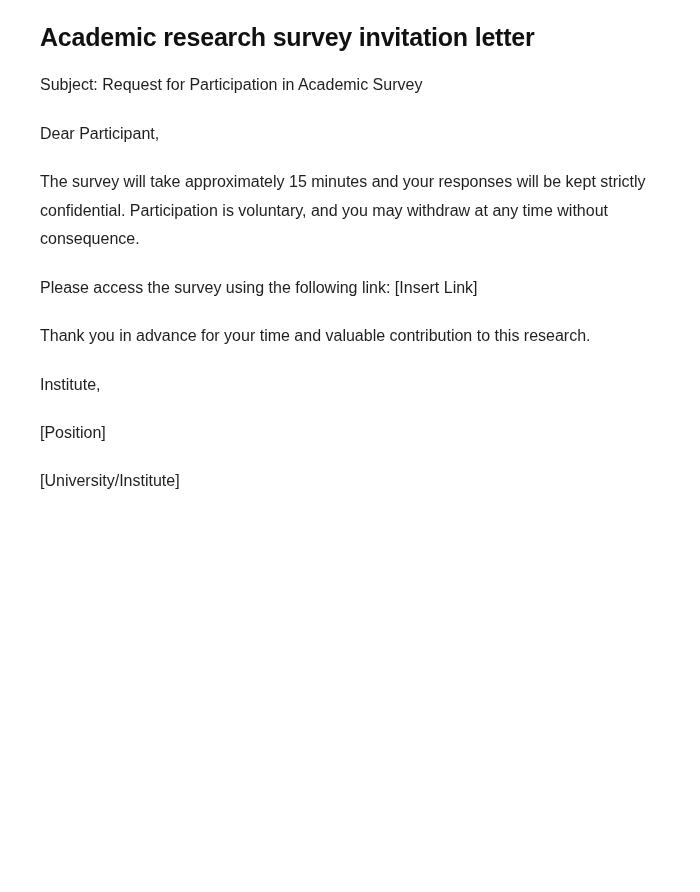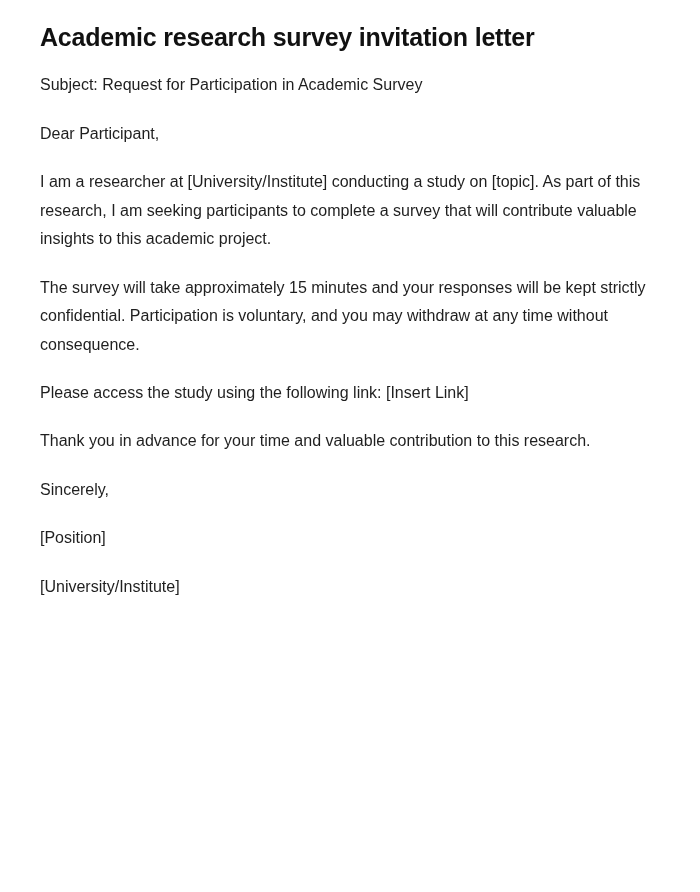--- a/index.html
+++ b/index.html
@@ -45,28 +45,27 @@
 <body>
 
 <div class="page">
 
   <h1 class="doc-title">Academic research survey invitation letter</h1>
 
   <p class="para">Subject: Request for Participation in Academic Survey</p>
 
   <p class="para">Dear Participant,</p>
 
-  <p class="para">I am a researcher at [University/Institute] conducting a study on [topic]. As part of this research, I am seeking participants to complete a survey that will contribute valuable insights to this academic project.</p>
 
   <p class="para">The survey will take approximately 15 minutes and your responses will be kept strictly confidential. Participation is voluntary, and you may withdraw at any time without consequence.</p>
 
-  <p class="para">Please access the study using the following link: [Insert Link]</p>
+  <p class="para">Please access the survey using the following link: [Insert Link]</p>
 
   <p class="para">Thank you in advance for your time and valuable contribution to this research.</p>
 
-  <p class="para">Sincerely,</p>
+  <p class="para">Institute,</p>
 
 
   <p class="para">[Position]</p>
 
   <p class="para">[University/Institute]</p>
 
 </div>
 
 </body></html>

